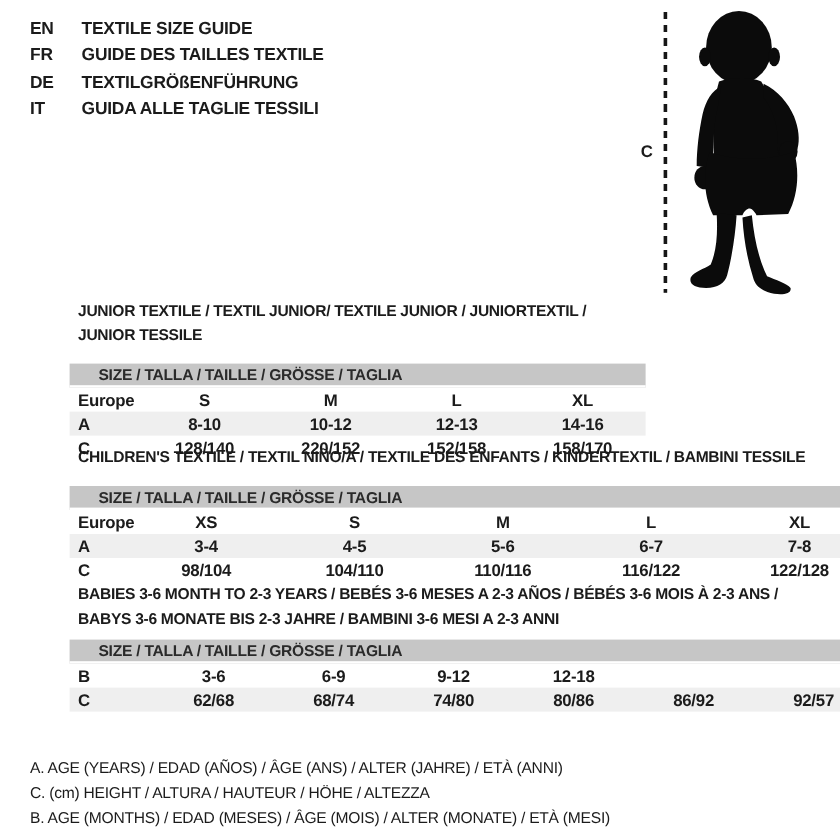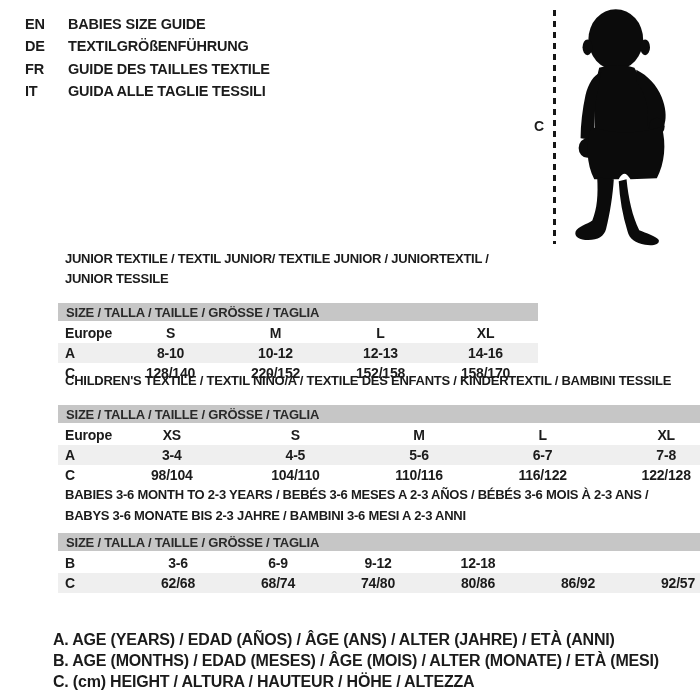--- a/index.html
+++ b/index.html
@@ -25,51 +25,51 @@
   .t1{top:249px;width:480px;--label-w:60px;}
   .t2{top:371px;width:670px;--label-w:52px;}
   .t3{top:484px;width:670px;--label-w:70px;}
   .section-title{
     margin:0 0 14px 7px;font-size:13px;font-weight:700;letter-spacing:-0.25px;
     line-height:20px;white-space:pre-line;
   }
   .t3 .section-title{line-height:21px;margin-bottom:7px;}
   .size-bar{
     height:20px;line-height:20px;background:#c6c6c6;color:#2a2a2a;
-    padding-left:8px;font-size:13px;font-weight:600;letter-spacing:-0.2px;
+    padding-left:24px;font-size:13px;font-weight:600;letter-spacing:-0.2px;
     border-bottom:2px solid #fff;box-sizing:border-box;
   }
   .t-row{
     display:grid;grid-template-columns:var(--label-w) repeat(var(--n),1fr);
     height:20px;line-height:20px;font-size:14px;font-weight:600;letter-spacing:-0.2px;
   }
   .t-row.shaded{background:#efefef;}
   .t-label{text-align:left;padding-left:7px;}
   .t-val{text-align:center;}
   
   .legend{position:absolute;left:25px;top:629px;}
-  .legend-line{font-size:16px;font-weight:700;letter-spacing:-0.2px;line-height:21px;margin-left:28px;}
+  .legend-line{font-size:13px;font-weight:400;letter-spacing:-0.2px;line-height:21px;}
 </style>
 </head>
 <body>
 
 <div class="canvas">
 
   <section class="lang-block">
       <div class="lang-row">
         <div class="lang-code">EN</div>
-        <div class="lang-title">BABIES SIZE GUIDE</div>
+        <div class="lang-title">TEXTILE SIZE GUIDE</div>
+      </div>
+      <div class="lang-row">
+        <div class="lang-code">FR</div>
+        <div class="lang-title">GUIDE DES TAILLES TEXTILE</div>
       </div>
       <div class="lang-row">
         <div class="lang-code">DE</div>
         <div class="lang-title">TEXTILGRÖßENFÜHRUNG</div>
-      </div>
-      <div class="lang-row">
-        <div class="lang-code">FR</div>
-        <div class="lang-title">GUIDE DES TAILLES TEXTILE</div>
       </div>
       <div class="lang-row">
         <div class="lang-code">IT</div>
         <div class="lang-title">GUIDA ALLE TAGLIE TESSILI</div>
       </div>
     </section>
 
   <div class="figure-area">
     <span class="c-label">C</span>
     <div class="dashed-line"></div>
@@ -166,17 +166,17 @@
           <div class="t-val">74/80</div>
           <div class="t-val">80/86</div>
           <div class="t-val">86/92</div>
           <div class="t-val">92/57</div>
         </div>
       </div>
   </section>
 
   <section class="legend">
       <div class="legend-line">A. AGE (YEARS) / EDAD (AÑOS) / ÂGE (ANS) / ALTER (JAHRE) / ETÀ (ANNI)</div>
+      <div class="legend-line">C. (cm) HEIGHT / ALTURA / HAUTEUR / HÖHE / ALTEZZA</div>
       <div class="legend-line">B. AGE (MONTHS) / EDAD (MESES) / ÂGE (MOIS) / ALTER (MONATE) / ETÀ (MESI)</div>
-      <div class="legend-line">C. (cm) HEIGHT / ALTURA / HAUTEUR / HÖHE / ALTEZZA</div>
     </section>
 
 </div>
 
 </body></html>

